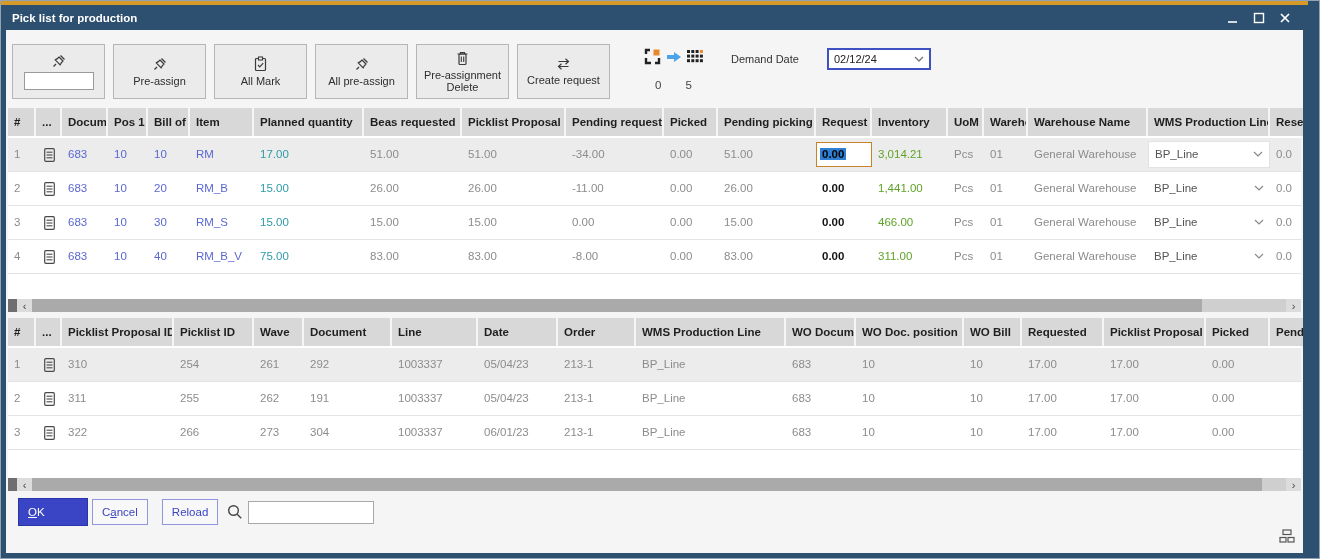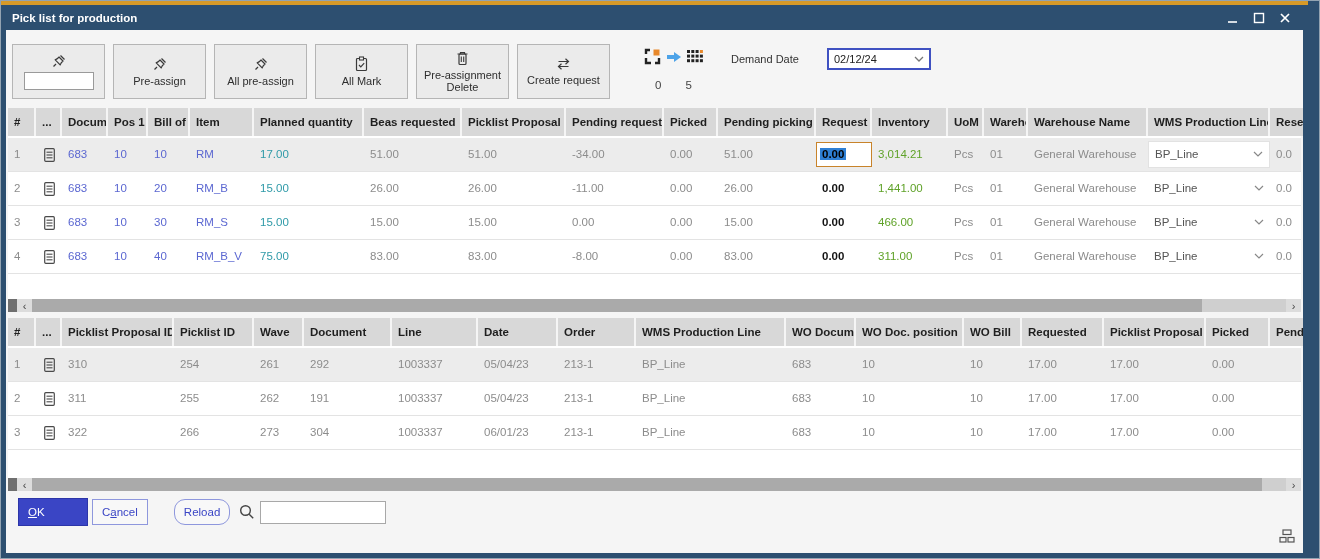--- a/index.html
+++ b/index.html
@@ -59,21 +59,21 @@
   .hs .arr { width:15px; display:flex; align-items:center; justify-content:center; font-size:11px; color:#444; background:#dcdcdc; }
   .hs .thumb { background:#aaaaaa; }
   .hs .trk { flex:1; background:#cfcfcf; }
 
   
   .footer { display:flex; align-items:center; margin-top:7px; padding-left:10px; }
   .btn { font-size:11.5px; display:inline-flex; align-items:center; justify-content:center; cursor:pointer; }
   .btn-ok { width:70px; height:28px; background:#3a45c5; border:1px solid #2c35a8; color:#fff; justify-content:flex-start; padding-left:9px; }
   .btn-sec { height:26px; background:#f8f8f8; border:1px solid #8e97dd; color:#3a45c5; padding:0 9px; }
   .btn-cancel { margin-left:4px; }
-  .btn-reload { margin-left:26px;border-radius:11px; }
+  .btn-reload { margin-left:14px; }
   .u { text-decoration:underline; }
   .search-wrap { display:flex; align-items:center; margin-left:9px; gap:5px; }
   .search-input { width:126px; height:23px; border:1px solid #a8a8a8; background:#fff; font-size:11px; padding:0 4px; }
   .layout-ico { position:absolute; right:8px; bottom:9px; cursor:pointer; }
 </style>
 </head>
 <body>
 
 <div class="window">
   <div class="accent"></div>
@@ -109,33 +109,33 @@
         <input class="tb-input" value="" style="">
       </div>
       <div class="tb-btn">
         <svg width="16" height="16">
             <path d="M9.5 2.5 L13.5 6.5 M8 4 L12 8 L10.5 9.5 C9.7 10.3 9.7 11.3 9.2 11.8 L4.2 6.8 C4.7 6.3 5.7 6.3 6.5 5.5 Z" fill="none" stroke="#3a3a3a" stroke-width="1.2"></path>
             <line x1="5" y1="11" x2="2.5" y2="13.5" stroke="#3a3a3a" stroke-width="1.2"></line>
           </svg>
         <span>Pre-assign</span>
       </div>
       <div class="tb-btn">
-        <svg width="16" height="16">
-            <path d="M9.5 2.5 L13.5 6.5 M8 4 L12 8 L10.5 9.5 C9.7 10.3 9.7 11.3 9.2 11.8 L4.2 6.8 C4.7 6.3 5.7 6.3 6.5 5.5 Z" fill="none" stroke="#3a3a3a" stroke-width="1.2"></path>
-            <line x1="5" y1="11" x2="2.5" y2="13.5" stroke="#3a3a3a" stroke-width="1.2"></line>
-          </svg>
-        <span>All pre-assign</span>
-      </div>
-      <div class="tb-btn">
         <svg width="15" height="16">
             <rect x="2.5" y="2.5" width="10" height="12" rx="1" fill="none" stroke="#3a3a3a" stroke-width="1.2"></rect>
             <rect x="5.5" y="1" width="4" height="3" fill="#f5f5f5" stroke="#3a3a3a" stroke-width="1.1"></rect>
             <path d="M5 9 L6.8 10.8 L10.2 7.2" fill="none" stroke="#3a3a3a" stroke-width="1.2"></path>
           </svg>
         <span>All Mark</span>
+      </div>
+      <div class="tb-btn">
+        <svg width="16" height="16">
+            <path d="M9.5 2.5 L13.5 6.5 M8 4 L12 8 L10.5 9.5 C9.7 10.3 9.7 11.3 9.2 11.8 L4.2 6.8 C4.7 6.3 5.7 6.3 6.5 5.5 Z" fill="none" stroke="#3a3a3a" stroke-width="1.2"></path>
+            <line x1="5" y1="11" x2="2.5" y2="13.5" stroke="#3a3a3a" stroke-width="1.2"></line>
+          </svg>
+        <span>All pre-assign</span>
       </div>
       <div class="tb-btn">
         <svg width="15" height="16">
             <path d="M2.5 4 H12.5 M5.5 4 V2.5 H9.5 V4" fill="none" stroke="#3a3a3a" stroke-width="1.2"></path>
             <rect x="4" y="4" width="7" height="10.5" rx="1" fill="none" stroke="#3a3a3a" stroke-width="1.2"></rect>
             <line x1="6.3" y1="6.5" x2="6.3" y2="12" stroke="#3a3a3a" stroke-width="1.1"></line>
             <line x1="8.7" y1="6.5" x2="8.7" y2="12" stroke="#3a3a3a" stroke-width="1.1"></line>
           </svg>
         <span>Pre-assignment Delete</span>
       </div>

